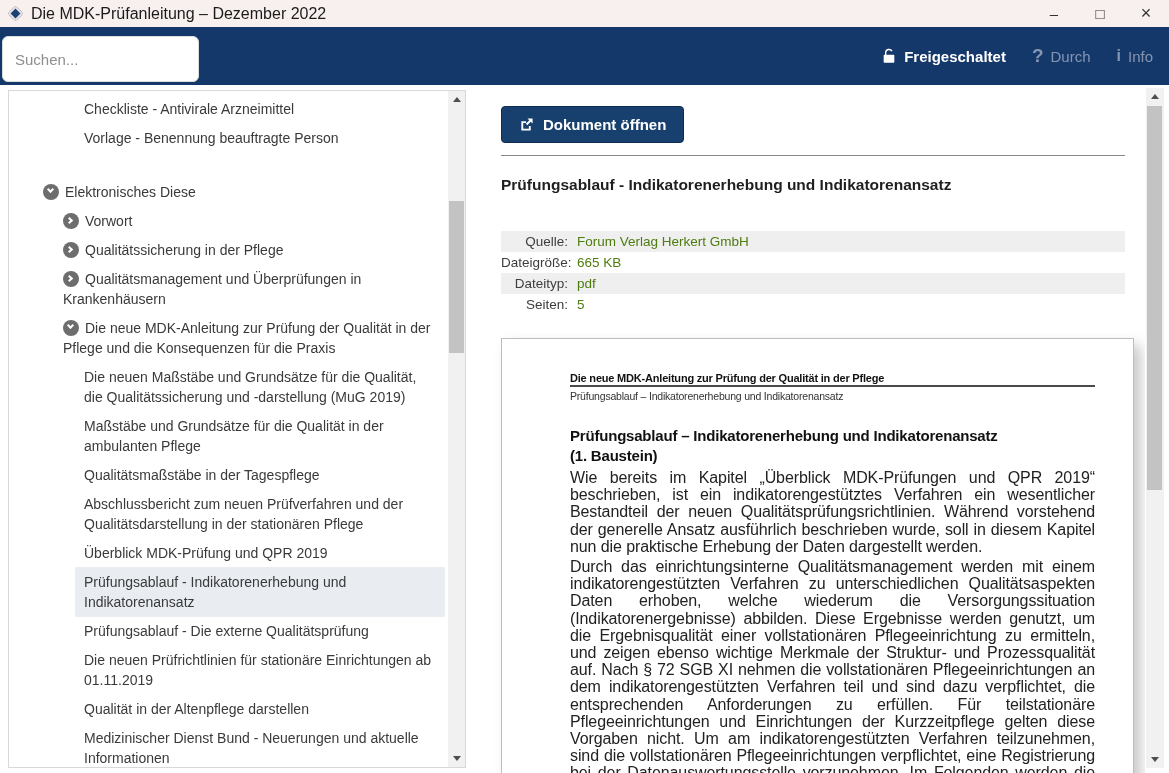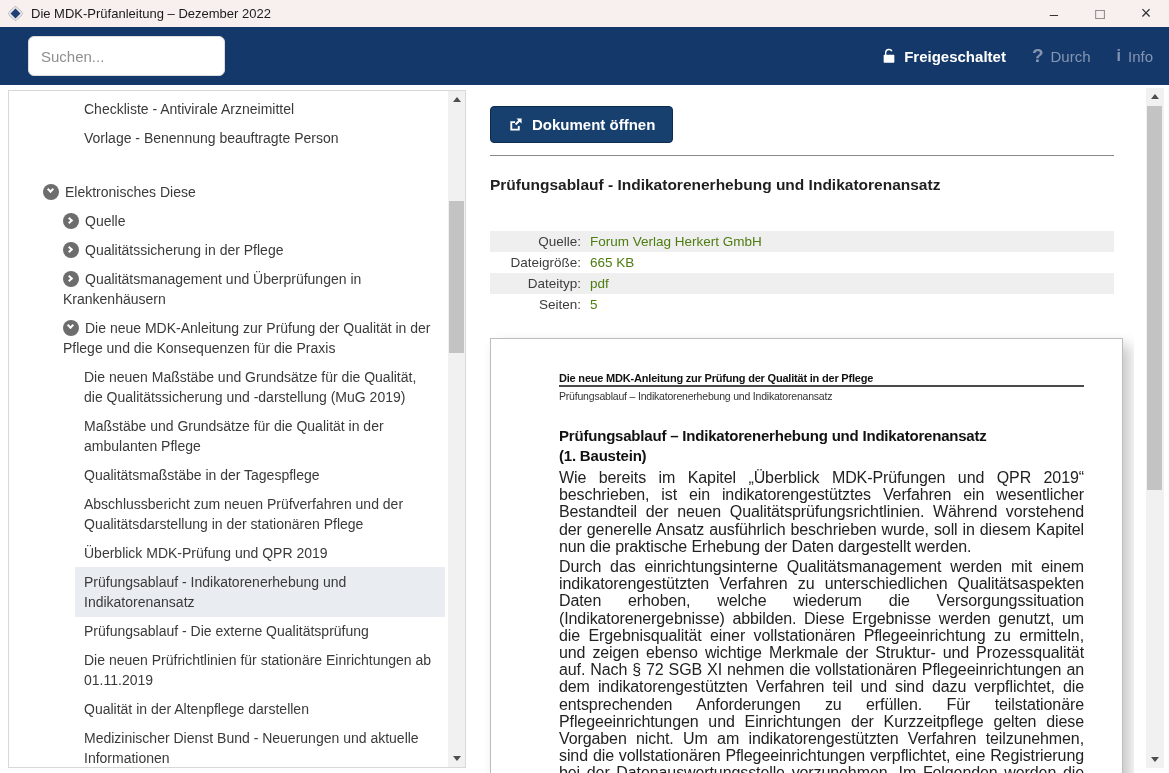--- a/index.html
+++ b/index.html
@@ -6,29 +6,29 @@
   html,body { width:1169px; height:773px; overflow:hidden; background:#fff;
               font-family:"Liberation Sans", sans-serif; }
 
   
   .titlebar { position:absolute; left:0; top:0; width:1169px; height:27px;
               background:#f8f0ef; display:flex; align-items:center; }
   .applogo { width:15px; height:15px; margin:0 8px 0 8px; position:relative; }
   .applogo .diamond { position:absolute; left:2px; top:2px; width:11px; height:11px;
               background:#1d3f75; transform:rotate(45deg); border-radius:2px;
               box-shadow:inset 0 0 0 2px #e8e2e0; }
-  .apptitle { font-size:13px; color:#1b1b1b; }
+  .apptitle { font-size:16px; color:#1b1b1b; }
   .wincontrols { position:absolute; right:0; top:0; height:27px; display:flex; }
   .winbtn { width:46px; height:27px; display:flex; align-items:center; justify-content:center;
             font-size:15px; color:#333; cursor:default; }
   .winbtn.close { font-size:18px; }
 
   
   .navbar { position:absolute; left:0; top:27px; width:1169px; height:58px; background:#15386b; }
-  .search { position:absolute; left:28px; top:9px; width:197px; height:40px;
+  .search { position:absolute; left:2px; top:9px; width:197px; height:46px;
             border:1px solid #dcdcdc; border-radius:6px; background:#fff;
             font-size:15px; color:#444; padding:0 12px; outline:none;
             font-family:"Liberation Sans", sans-serif; }
   .search::placeholder { color:#8e8e8e; }
   .navactions { position:absolute; right:16px; top:0; height:58px; display:flex;
                 align-items:center; gap:26px; }
   .navact { display:flex; align-items:center; gap:7px; font-size:15px; cursor:pointer; }
   .navact.primary { color:#ffffff; font-weight:700; }
   .navact.muted { color:#8496b2; font-weight:400; }
   .qmark { font-size:19px; font-weight:700; color:#8496b2; }
@@ -59,33 +59,33 @@
                align-items:center; justify-content:center; }
   .tri-up { width:0; height:0; border-left:4px solid transparent; border-right:4px solid transparent;
             border-bottom:5px solid #4e4e4e; }
   .tri-down { width:0; height:0; border-left:4px solid transparent; border-right:4px solid transparent;
               border-top:5px solid #4e4e4e; }
   .sb .thumb { position:absolute; left:1px; width:15px; background:#c3c3c3; }
   .sb-side { right:0; top:0; height:676px; }
   .sb-main { left:1146px; top:88px; height:680px; width:18px; }
 
   
-  .main { position:absolute; left:470px; top:90px; width:664px; height:683px; overflow:hidden; }
+  .main { position:absolute; left:481px; top:90px; width:664px; height:683px; overflow:hidden; }
   .openbtn { position:absolute; left:20px; top:16px; height:37px; padding:0 17px;
              background:#17406f; border:1px solid #0e2c50; border-radius:4px;
              color:#fff; font-size:15px; font-weight:700; display:flex; align-items:center;
              gap:9px; cursor:pointer; font-family:"Liberation Sans", sans-serif; }
   .divider { position:absolute; left:20px; top:65px; width:624px; height:0;
              border-top:1px solid #8a8a8a; }
   .mheading { position:absolute; left:20px; top:86px; width:624px; font-size:15.5px;
               font-weight:700; color:#1f1f1f; }
   .meta { position:absolute; left:20px; top:141px; width:624px; font-size:13.5px; }
   .mrow { display:flex; height:21px; line-height:21px; }
   .mrow.alt { background:#efefef; }
-  .mlabel { width:100px; text-align:right; padding-right:9px; color:#3d3d3d; }
+  .mlabel { width:76px; text-align:right; padding-right:9px; color:#3d3d3d; }
   .mvalue { color:#4d7c0f; }
 
   
   .paper { position:absolute; left:20px; top:248px; width:633px; height:600px;
            background:#fff; border:1px solid #bdbdbd;
            box-shadow:7px 7px 13px rgba(0,0,0,0.22); padding:33px 38px 0 68px; }
   .pheader-title { font-size:11px; font-weight:700; color:#111; letter-spacing:-0.2px;
                    padding-bottom:1px; border-bottom:2px solid #4a4a4a; }
   .pheader-sub { font-size:10.5px; color:#333; margin-top:3px; letter-spacing:-0.2px; }
   .ph1 { margin-top:24px; font-size:15px; font-weight:700; color:#111; line-height:20px;
@@ -130,21 +130,21 @@
     </div>
   </div>
 </div>
 
 <div class="sidebar">
   <div class="tree" id="tree">
       <div class="titem l2"><span class="tlabel">Checkliste - Antivirale Arzneimittel</span></div>
       <div class="titem l2"><span class="tlabel">Vorlage - Benennung beauftragte Person</span></div>
       <div class="tspacer"></div>
       <div class="titem l0"><span class="ticon"><span class="chev down"></span></span><span class="tlabel">Elektronisches Diese</span></div>
-      <div class="titem l1"><span class="ticon"><span class="chev right"></span></span><span class="tlabel">Quelle</span></div>
+      <div class="titem l1"><span class="ticon"><span class="chev right"></span></span><span class="tlabel">Vorwort</span></div>
       <div class="titem l1"><span class="ticon"><span class="chev right"></span></span><span class="tlabel">Qualitätssicherung in der Pflege</span></div>
       <div class="titem l1"><span class="ticon"><span class="chev right"></span></span><span class="tlabel">Qualitätsmanagement und Überprüfungen in Krankenhäusern</span></div>
       <div class="titem l1"><span class="ticon"><span class="chev down"></span></span><span class="tlabel">Die neue MDK-Anleitung zur Prüfung der Qualität in der Pflege und die Konsequenzen für die Praxis</span></div>
       <div class="titem l2"><span class="tlabel">Die neuen Maßstäbe und Grundsätze für die Qualität, die Qualitätssicherung und -darstellung (MuG 2019)</span></div>
       <div class="titem l2"><span class="tlabel">Maßstäbe und Grundsätze für die Qualität in der ambulanten Pflege</span></div>
       <div class="titem l2"><span class="tlabel">Qualitätsmaßstäbe in der Tagespflege</span></div>
       <div class="titem l2"><span class="tlabel">Abschlussbericht zum neuen Prüfverfahren und der Qualitätsdarstellung in der stationären Pflege</span></div>
       <div class="titem l2"><span class="tlabel">Überblick MDK-Prüfung und QPR 2019</span></div>
       <div class="titem l2 sel"><span class="tlabel">Prüfungsablauf - Indikatorenerhebung und Indikatorenansatz</span></div>
       <div class="titem l2"><span class="tlabel">Prüfungsablauf - Die externe Qualitätsprüfung</span></div>

